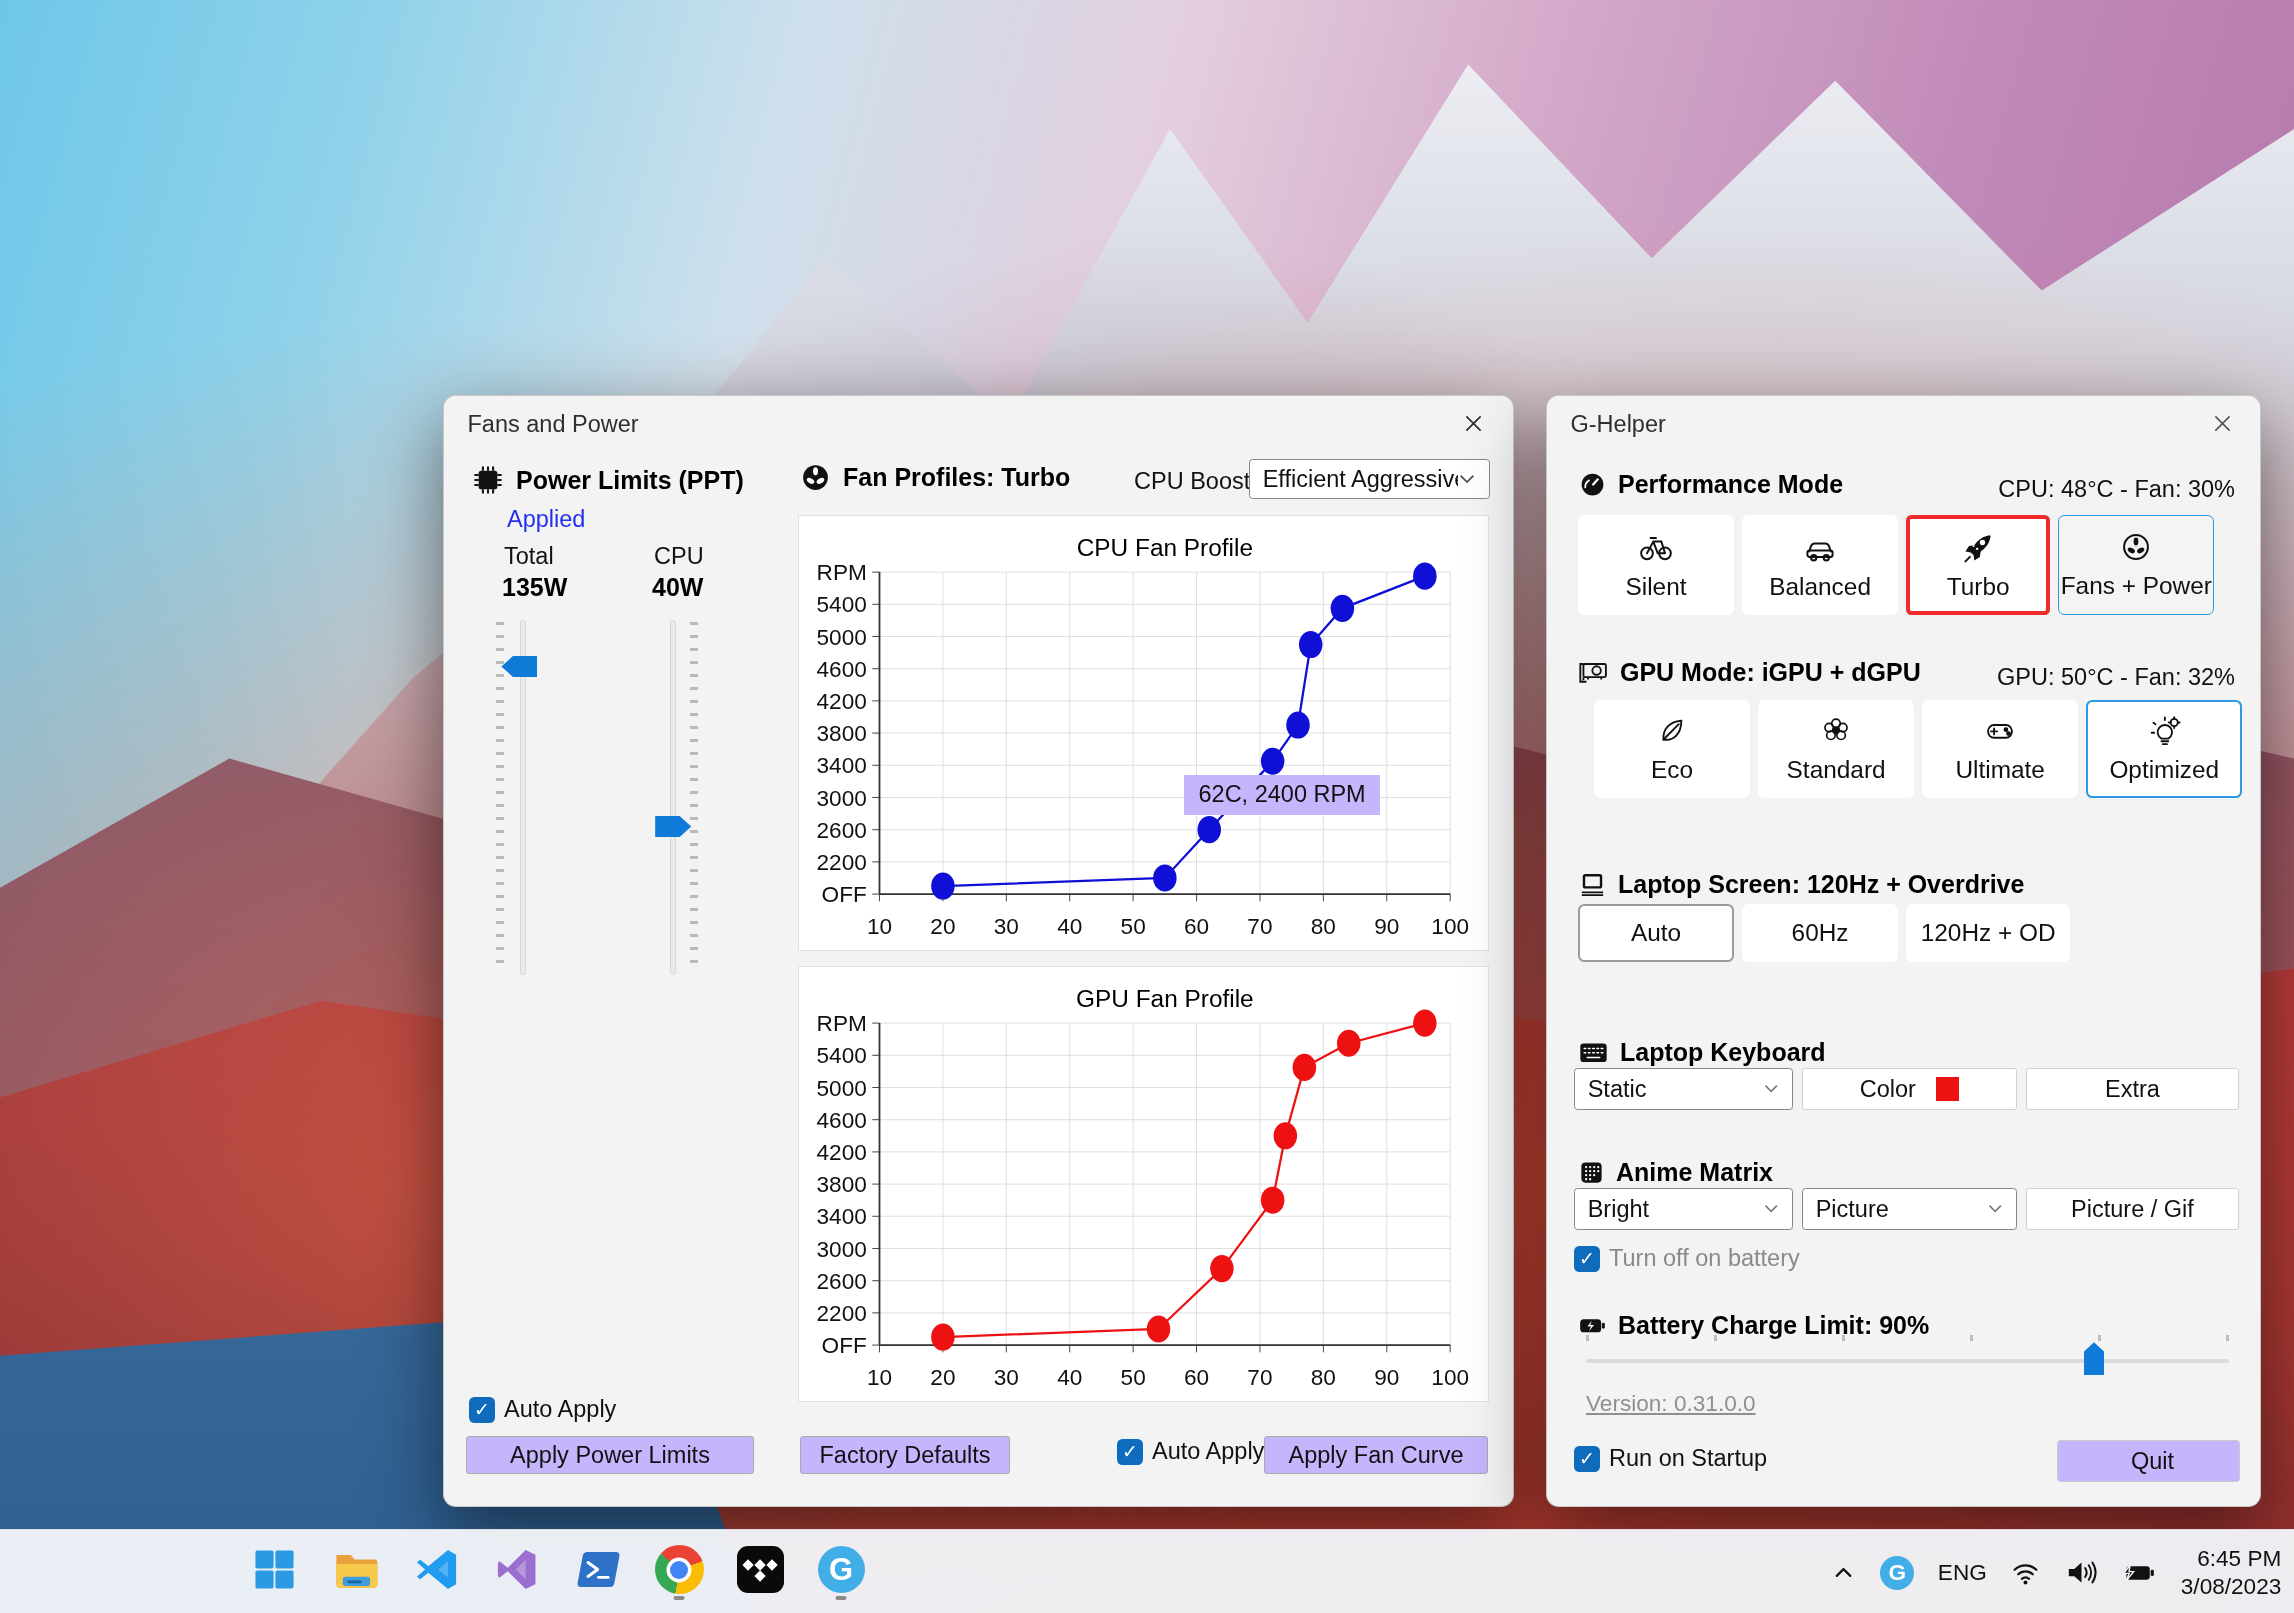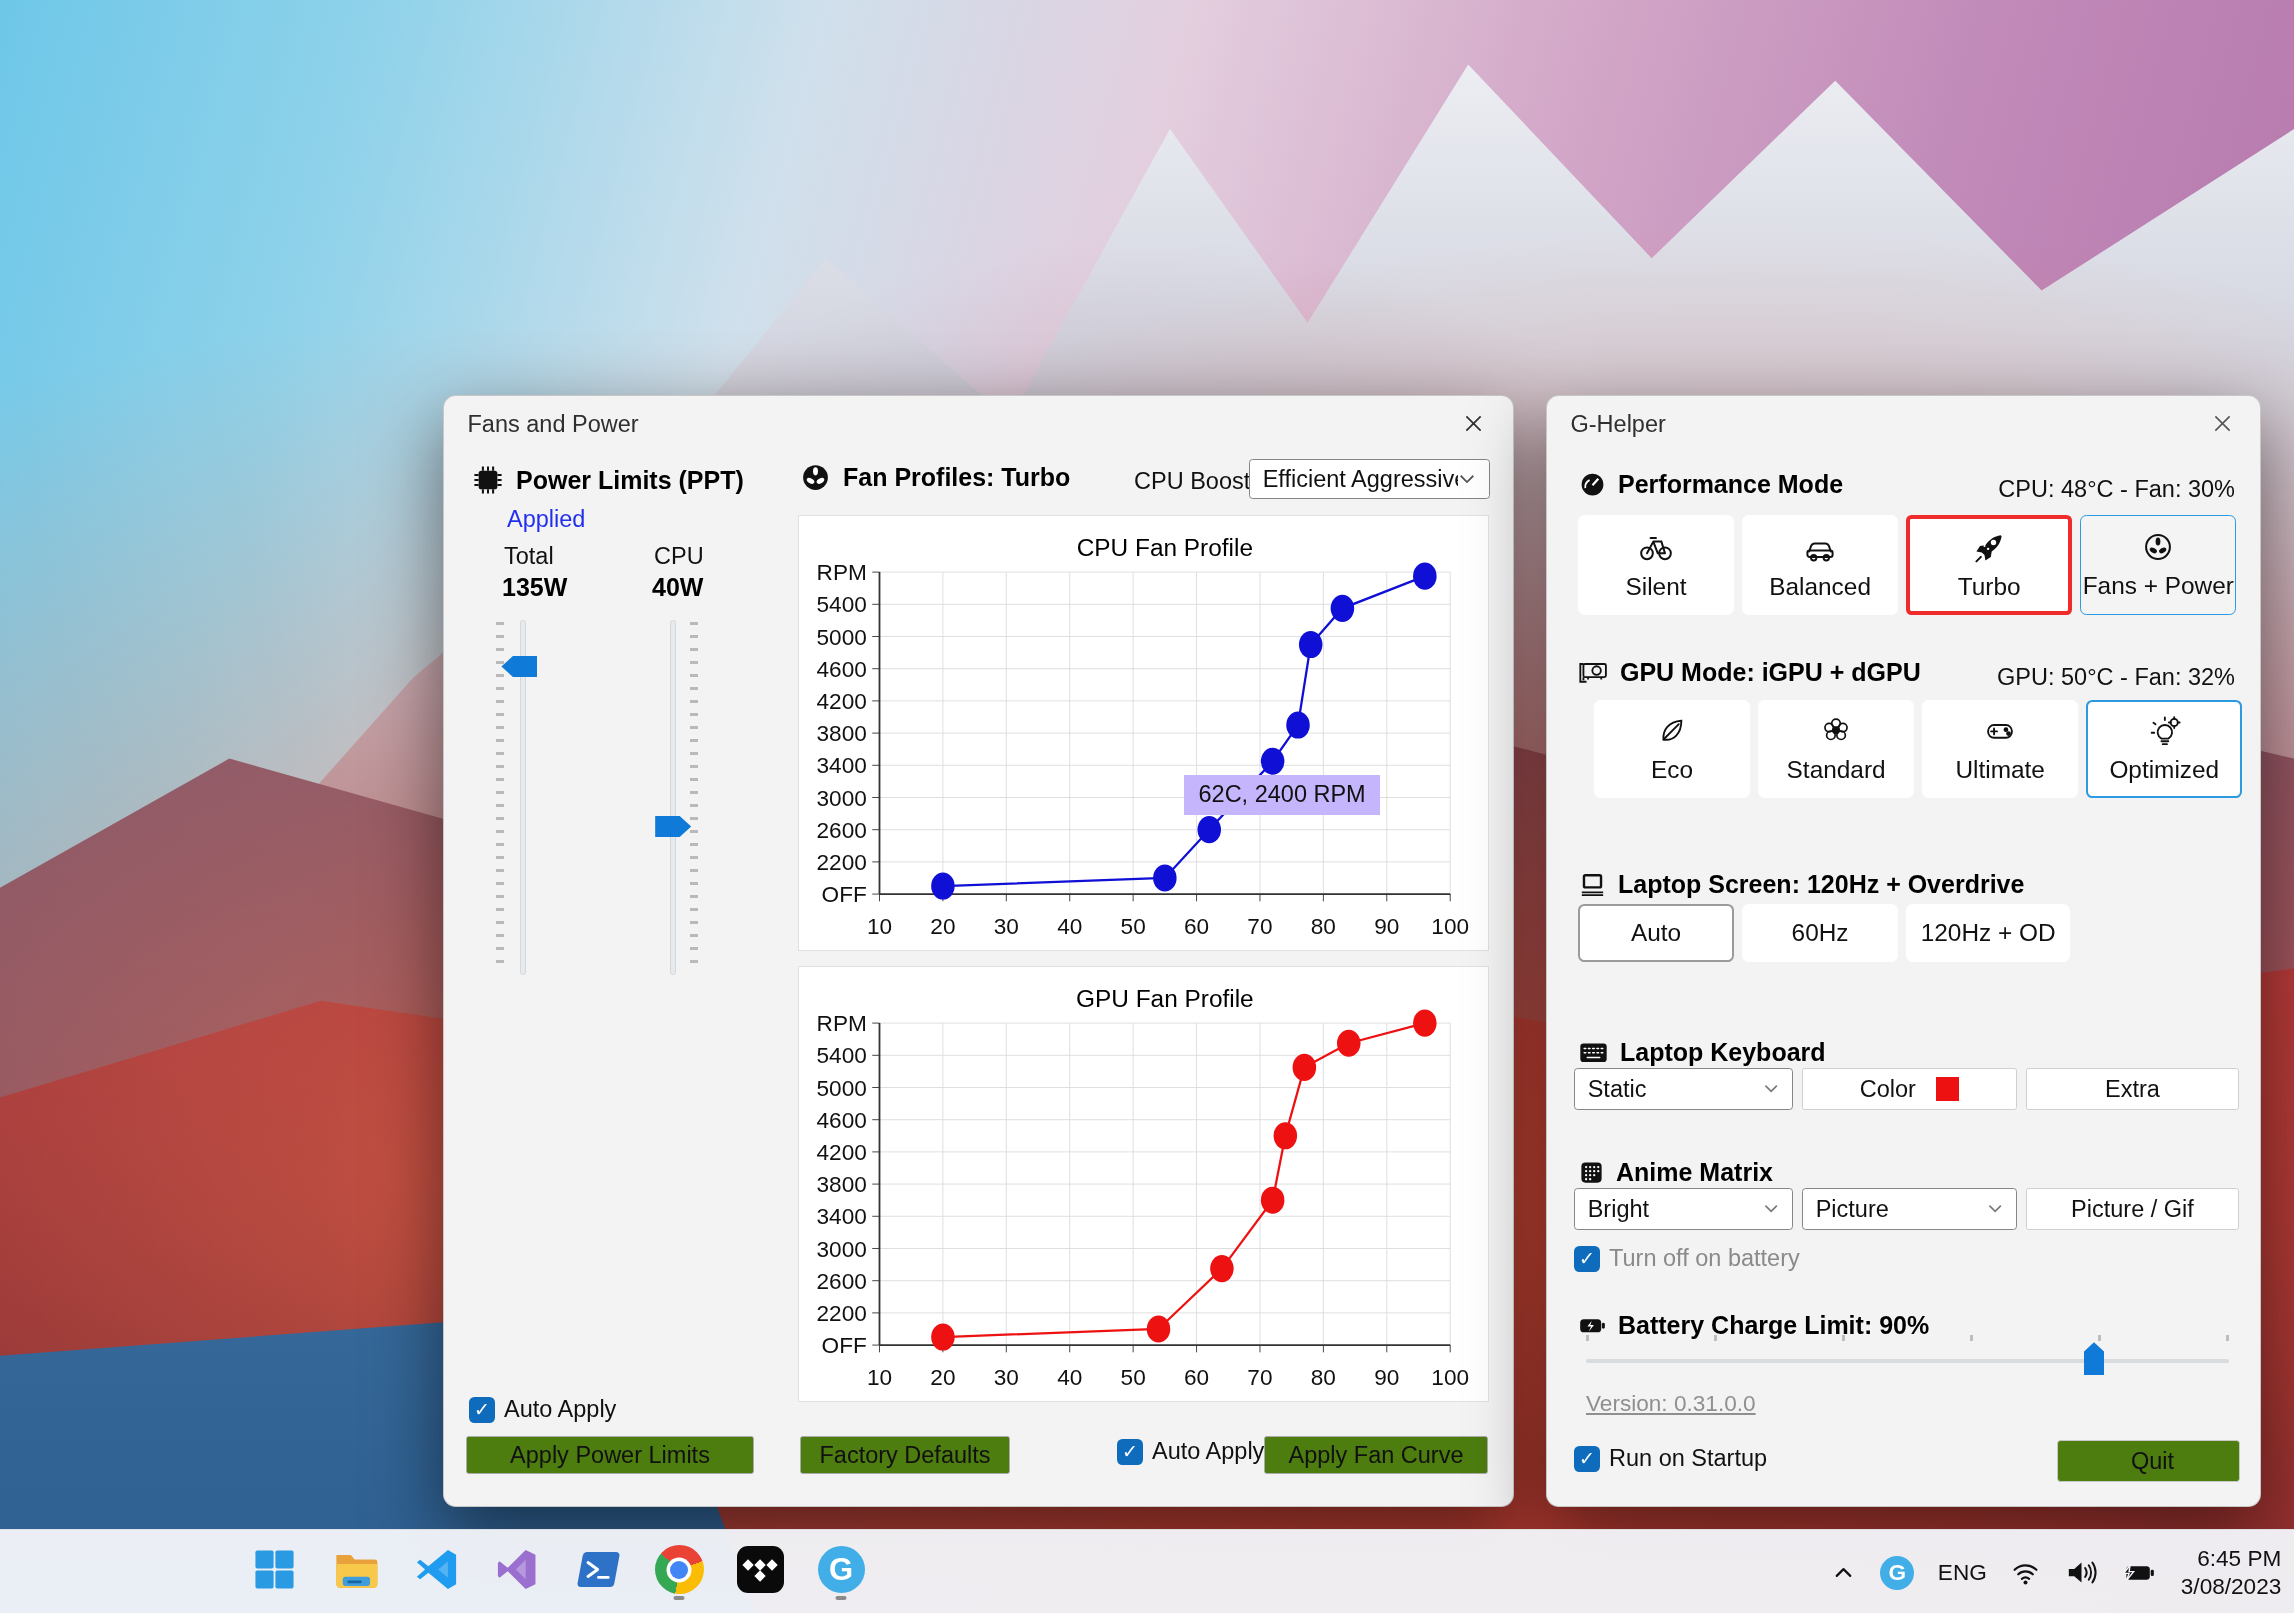--- a/index.html
+++ b/index.html
@@ -28,21 +28,21 @@
   background: linear-gradient(180deg,#5b93c0,#2d5e90); }
 
 
 .win { position: absolute; background: #f3f3f3; border: 0.9px solid rgba(0,0,0,.18);
   border-radius: 12.7px; box-shadow: 0 25px 72px rgba(0,0,0,.5); overflow: hidden; }
 .titlebar { position: absolute; left: 0; top: 0; right: 0; height: 52px; }
 .title-text { position: absolute; left: 23.5px; top: 14.5px; font-size: 23.5px; color: #2f2f2f; }
 .close-x { position: absolute; top: 14.5px; width: 25px; height: 25px; cursor: default; }
 
 
-.wbtn { background: #4d7c0f; border: 0.9px solid #ababab; border-radius: 2.7px;
+.wbtn { background: #c4b5fd; border: 0.9px solid #ababab; border-radius: 2.7px;
   display: flex; align-items: center; justify-content: center; font-size: 23.5px; color: #111;
   position: absolute; }
 .cb-row { position: absolute; display: flex; align-items: center; gap: 9px; }
 .cb { width: 26px; height: 26px; border-radius: 5.4px; background: #0f6cbd;
   display: flex; align-items: center; justify-content: center; flex: none; }
 .cb .tick { color: #fff; font-size: 19px; line-height: 1; }
 .cb-label { font-size: 23.5px; color: #111; }
 .dd { background: #fff; border: 0.9px solid #868686; border-radius: 3.6px; position: absolute;
   display: flex; align-items: center; font-size: 23.5px; color: #111; padding: 0 12.7px; }
 .dd .dd-val { flex: 1 1 auto; overflow: hidden; white-space: nowrap; }
@@ -381,21 +381,21 @@
       </div>
       <div class="gbtn" style="width:156px; height:100px;">
         <svg width="38" height="36" viewBox="0 0 40 40" fill="none" stroke="#111" stroke-width="2.2" stroke-linecap="round" stroke-linejoin="round">
           <path d="M8 25 l2-6 c1-2 2-3 4-3 h12 c2 0 3 1 4 3 l2 6"></path>
           <rect x="6" y="24" width="28" height="7" rx="2.5"></rect>
           <circle cx="13" cy="32" r="3"></circle>
             <circle cx="27" cy="32" r="3"></circle>
         </svg>
         <span>Balanced</span>
       </div>
-      <div class="gbtn" style="width:166px; height:100px; border:4.5px solid #f02b2b; border-radius:5.4px;">
+      <div class="gbtn" style="width:144px; height:100px; border:4.5px solid #f02b2b; border-radius:5.4px;">
         <svg width="36" height="36" viewBox="0 0 40 40">
           <path fill="#111" d="M33 7 c-7 1-13 5-17 11 l-6 1 -4 6 6 1 3 3 1 6 6-4 1-6 c6-4 10-10 11-17 z"></path>
           <circle cx="25" cy="15" r="3" fill="#fff"></circle>
           <circle cx="19" cy="22" r="1.3" fill="#fff"></circle>
             <circle cx="15" cy="19" r="1.1" fill="#fff"></circle>
           <path d="M11 31 l-5 5" stroke="#111" stroke-width="2.2" stroke-linecap="round"></path>
         </svg>
         <span>Turbo</span>
       </div>
       <div class="gbtn" style="width:156px; height:100px; background:#f4f4f4; border:1.8px solid #2b9ae0;">

